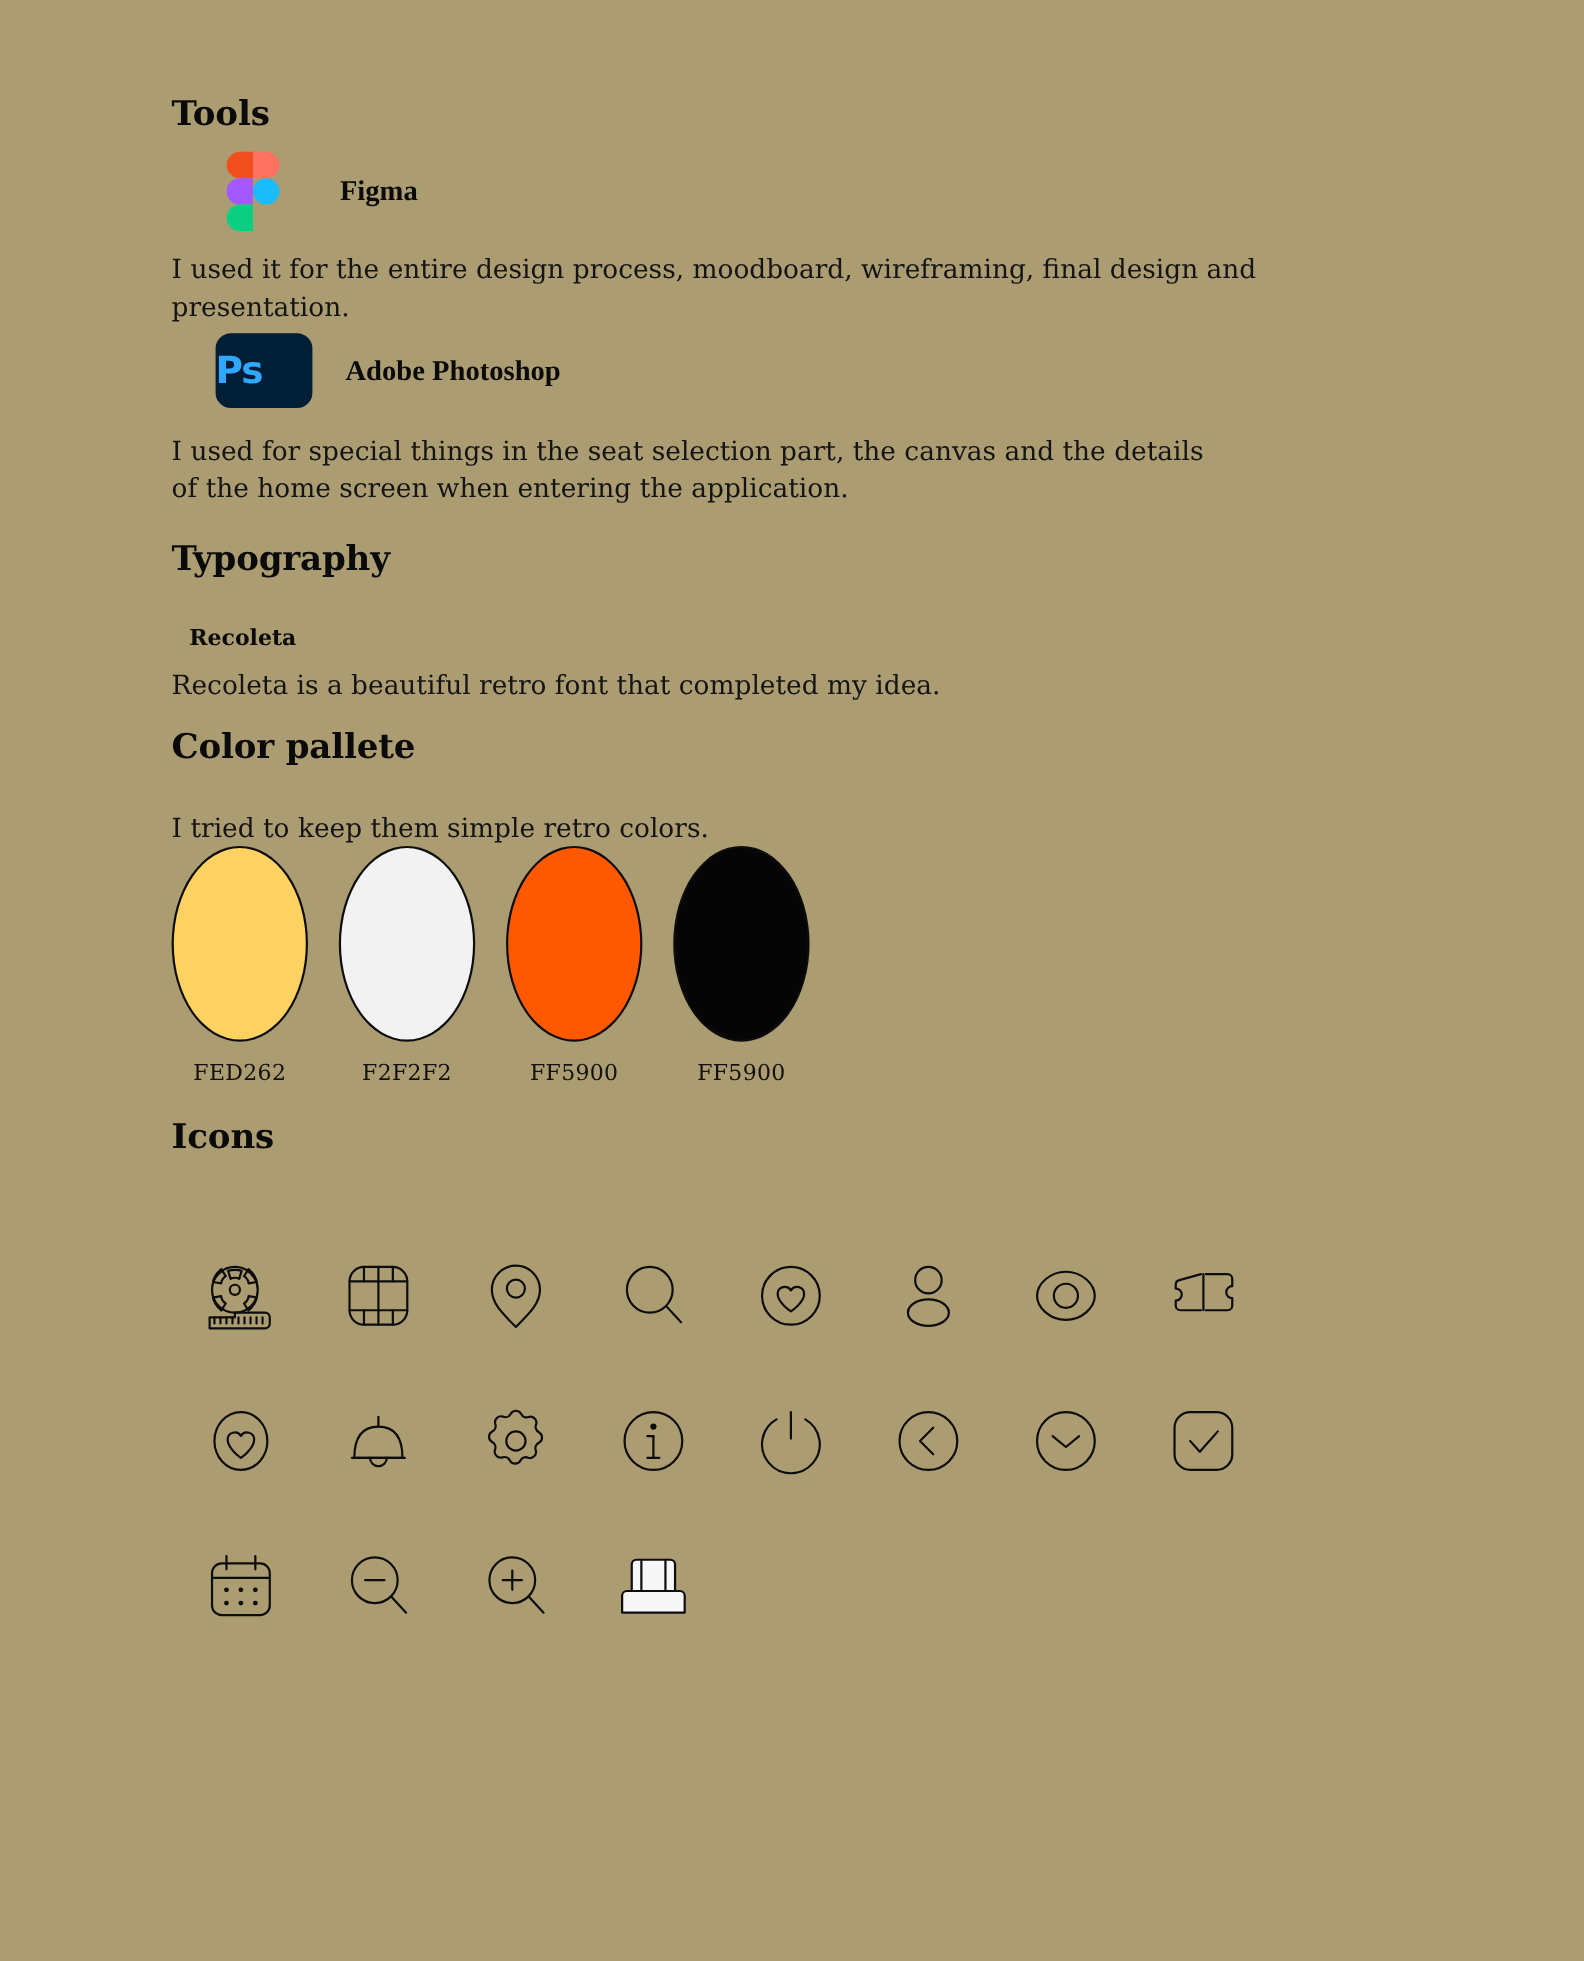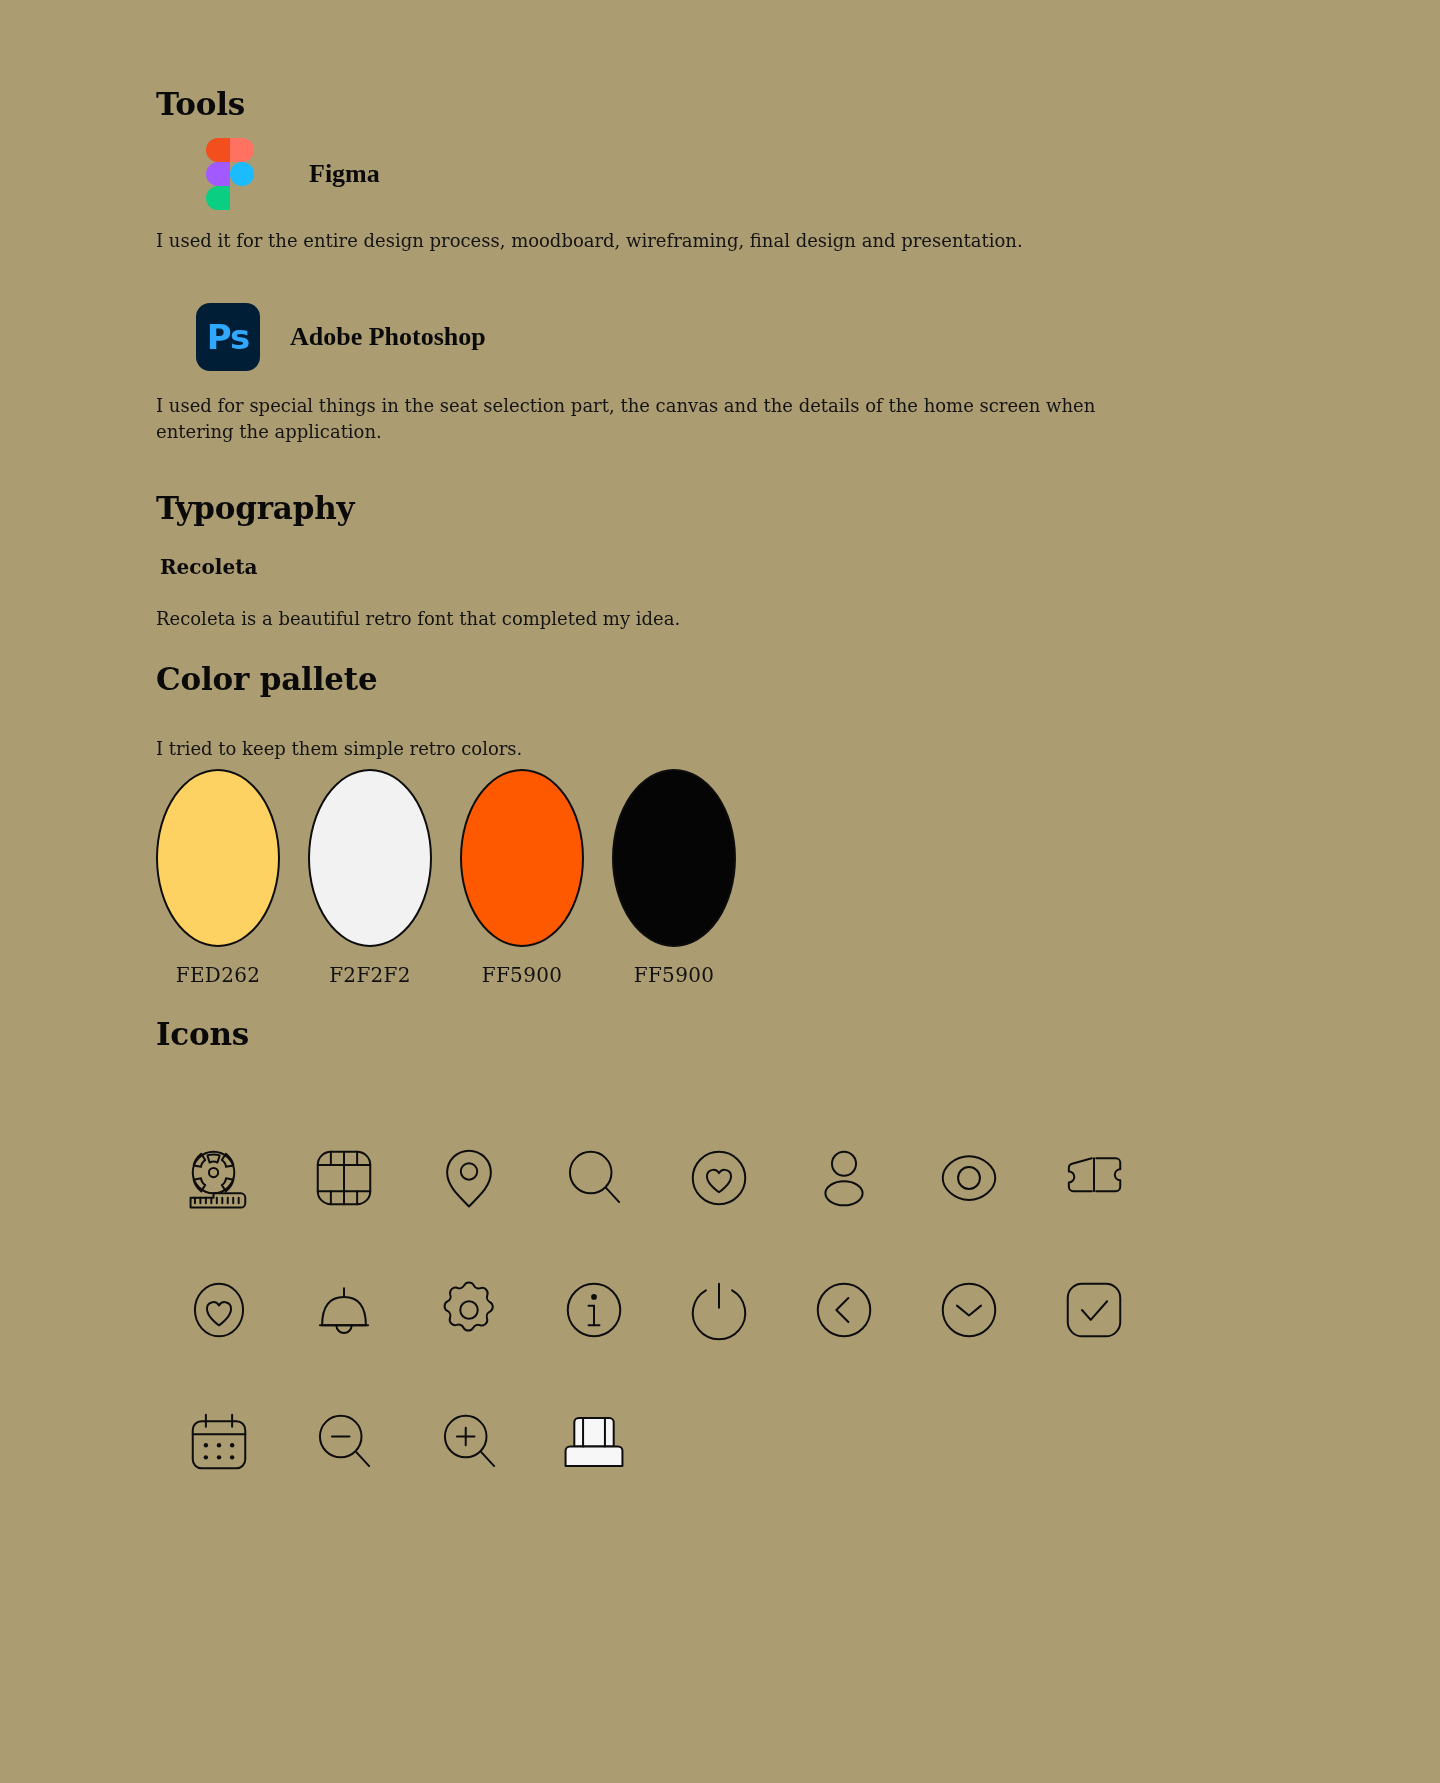--- a/index.html
+++ b/index.html
@@ -31,30 +31,30 @@
   h2.section-title {
     font-family: "DejaVu Serif", "Liberation Serif", serif;
     font-weight: 700;
     font-size: 31px;
     letter-spacing: -0.2px;
     margin: 0;
     color: #0a0a0a;
   }
   .body-text {
     font-family: "DejaVu Serif", "Liberation Serif", serif;
-    font-size: 18px;
+    font-size: 24px;
     line-height: 1.42;
     color: #141414;
     margin: 0;
   }
   .sub-title {
     font-family: "DejaVu Serif", "Liberation Serif", serif;
     font-weight: 700;
     font-size: 20px;
-    margin: 4px;
+    margin: 16px;
     color: #0a0a0a;
   }
 
   
   #tools-title { position: absolute; top: 86px; left: 0; }
 
   .tool-row {
     position: absolute;
     display: flex;
     align-items: center;
@@ -83,27 +83,27 @@
     display: block;
   }
   .fg-tl { left: 0;    top: 0;  width: 24px; height: 24px; background: #f24e1e; border-radius: 12px 0 0 12px; }
   .fg-tr { left: 24px; top: 0;  width: 24px; height: 24px; background: #ff7262; border-radius: 0 12px 12px 0; }
   .fg-ml { left: 0;    top: 24px; width: 24px; height: 24px; background: #a259ff; border-radius: 12px 0 0 12px; }
   .fg-mr { left: 24px; top: 24px; width: 24px; height: 24px; background: #1abcfe; border-radius: 50%; }
   .fg-bl { left: 0;    top: 48px; width: 24px; height: 24px; background: #0acf83; border-radius: 12px 0 0 12px; }
 
   
   .ps-logo {
-    width: 64px;
+    width: 88px;
     height: 68px;
     border-radius: 14px;
     background: #001e36;
     display: flex;
     align-items: center;
-    justify-content: center;
+    justify-content: flex-start;
   }
   .ps-logo span {
     font-family: "DejaVu Sans", "Liberation Sans", sans-serif;
     font-weight: 700;
     font-size: 34px;
     color: #31a8ff;
     letter-spacing: -1px;
     line-height: 1;
   }
 

